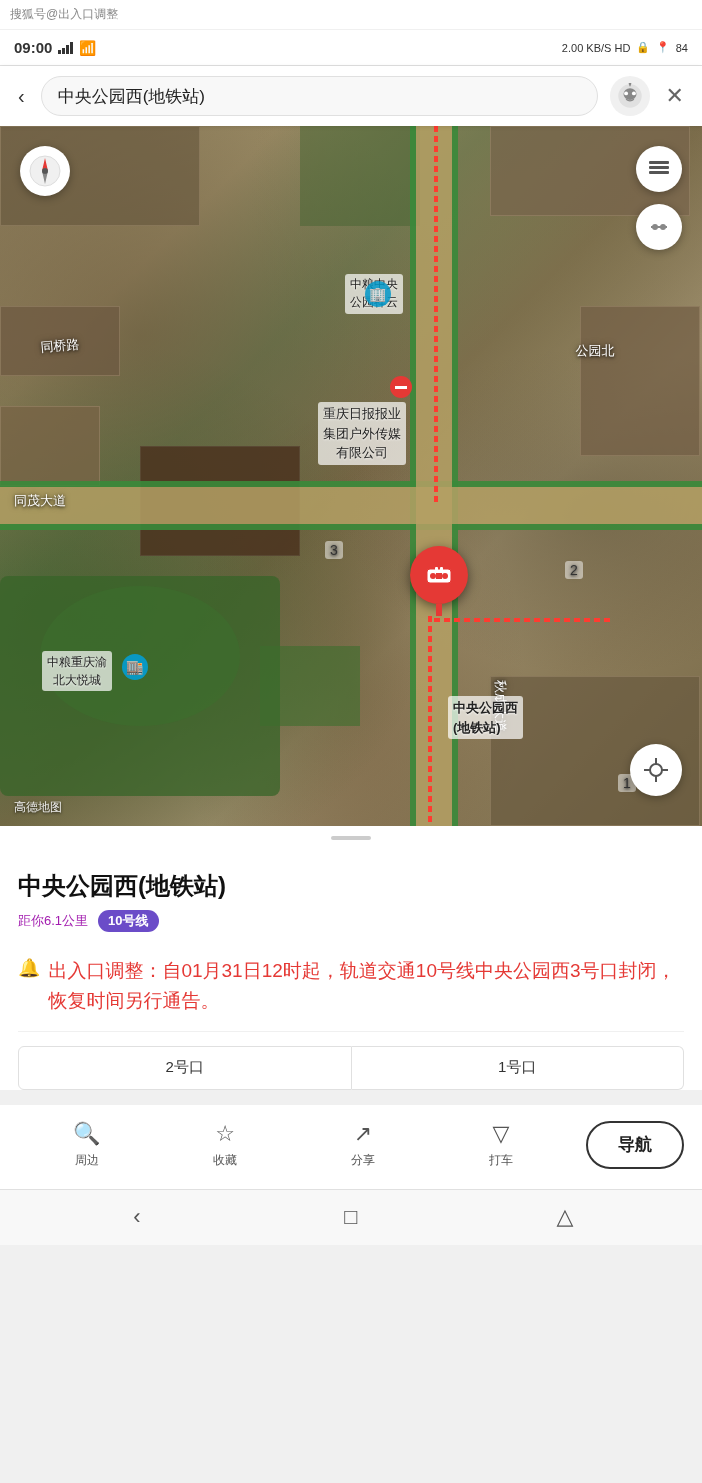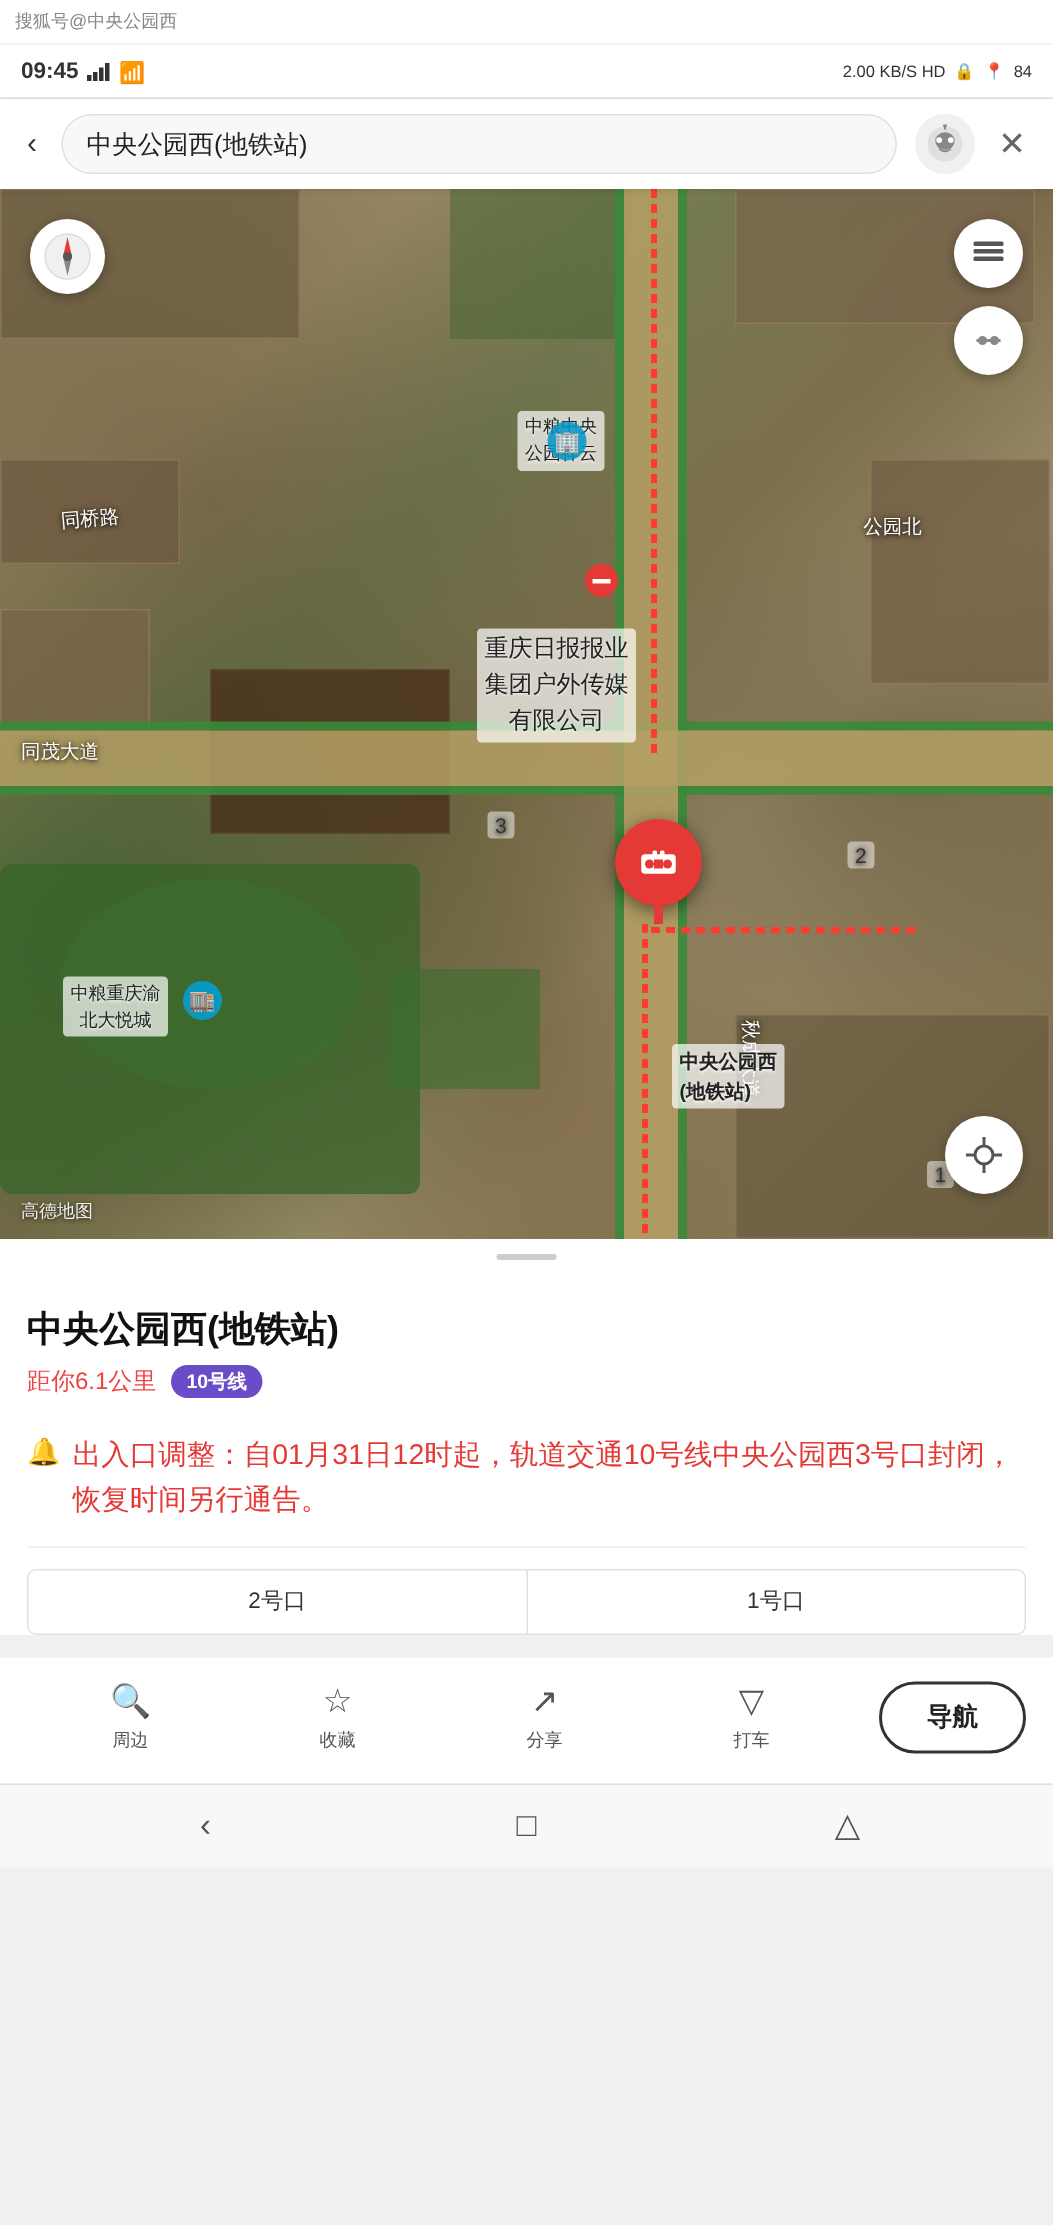--- a/index.html
+++ b/index.html
@@ -211,22 +211,22 @@
       margin-bottom: 8px;
     }
 
     .distance-row {
       display: flex;
       align-items: center;
       gap: 10px;
       margin-bottom: 14px;
     }
     .distance-text {
-      font-size: 16px;
-      color: #ef4444;
+      font-size: 13px;
+      color: #a21caf;
     }
     .line-badge {
       background: #6B4CC8;
       color: #fff;
       font-size: 13px;
       font-weight: 600;
       padding: 2px 10px;
       border-radius: 12px;
     }
 
@@ -451,26 +451,26 @@
       position: absolute;
       display: flex;
       align-items: center;
       justify-content: center;
     }
   </style>
 </head>
 <body>
 
 <div class="souhu-header">
-  <span>搜狐号@中央公园西</span>
+  <span>搜狐号@出入口调整</span>
 </div>
 
 <div class="status-bar">
   <div class="status-left">
-    <span style="font-weight:600;font-size:15px;">09:45</span>
+    <span style="font-weight:600;font-size:15px;">09:00</span>
     <div class="signal-bars">
       <span></span>
         <span></span>
         <span></span>
         <span></span>
     </div>
     <span style="font-size:14px;">📶</span>
   </div>
   <div class="status-right">
     <span>2.00 KB/S HD</span>
@@ -537,21 +537,21 @@
     <span class="map-label">同茂大道</span>
   </div>
   <div class="road-label-box" style="left:500px;top:580px;transform:rotate(90deg);">
     <span class="map-label">秋成大道</span>
   </div>
   <div class="road-label-box" style="left:595px;top:225px;">
     <span class="map-label">公园北</span>
   </div>
 
   <div class="map-label-dark" style="left:345px;top:148px;font-size:12px;line-height:1.5;font-family:Liberation Mono, monospace;">中粮中央<br>公园祥云</div>
-  <div class="map-label-dark" style="left:318px;top:293px;font-size:16px;line-height:1.5;text-align:center;">重庆日报报业<br>集团户外传媒<br>有限公司</div>
+  <div class="map-label-dark" style="left:318px;top:276px;font-size:13px;line-height:1.5;text-align:center;">重庆日报报业<br>集团户外传媒<br>有限公司</div>
   <div class="map-label-dark" style="left:42px;top:525px;font-size:12px;line-height:1.5;text-align:center;">中粮重庆渝<br>北大悦城</div>
   <div class="map-label-dark" style="left:448px;top:570px;font-size:13px;line-height:1.5;font-weight:600;">中央公园西<br>(地铁站)</div>
 
   <div class="map-label" style="left:325px;top:415px;font-size:14px;background:rgba(255,255,255,0.5);padding:1px 5px;border-radius:3px;color:#333;">3</div>
   <div class="map-label" style="left:565px;top:435px;font-size:14px;background:rgba(255,255,255,0.5);padding:1px 5px;border-radius:3px;color:#333;">2</div>
   <div class="map-label" style="left:618px;top:648px;font-size:14px;background:rgba(255,255,255,0.5);padding:1px 5px;border-radius:3px;color:#333;">1</div>
 
   <div class="poi-badge" style="left:365px;top:155px;">🏢</div>
   <div class="poi-badge" style="left:122px;top:528px;background:rgba(0,160,220,0.85);">🏬</div>
 

